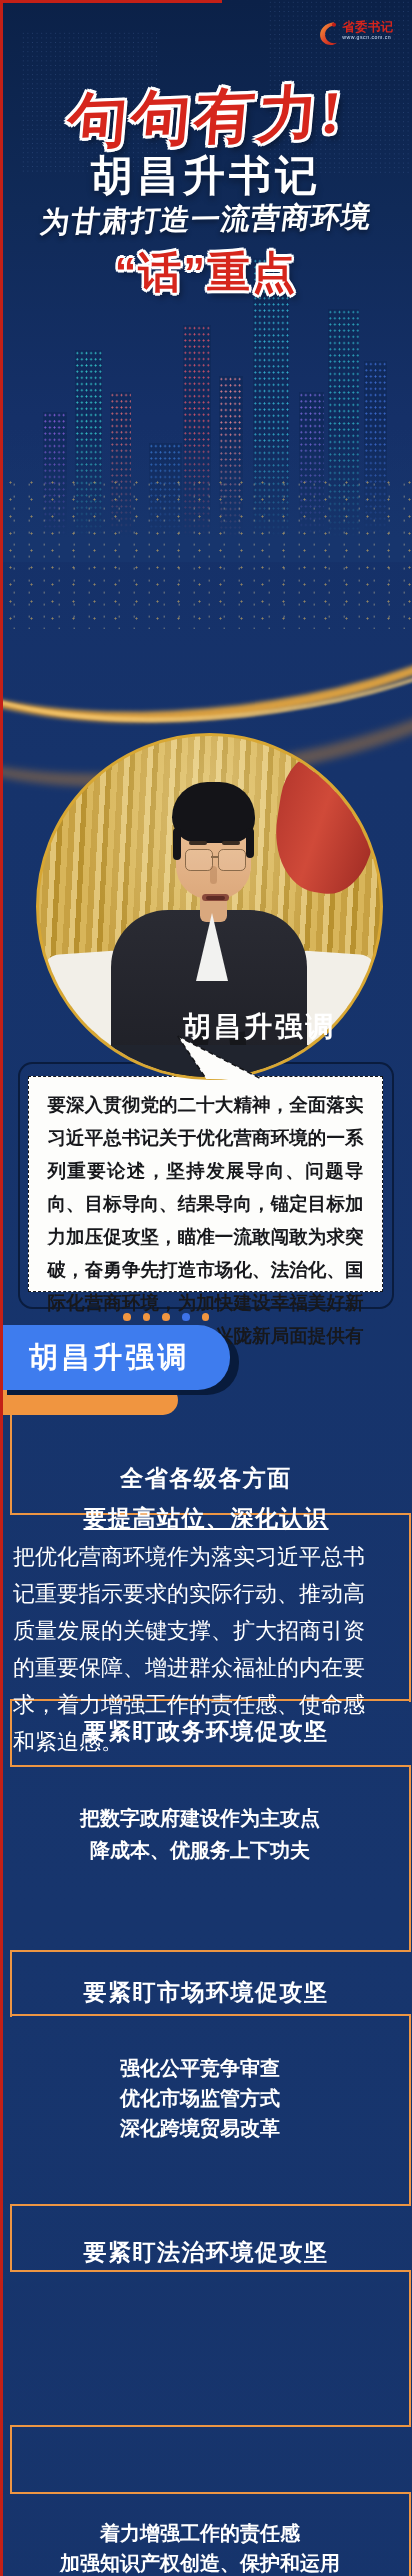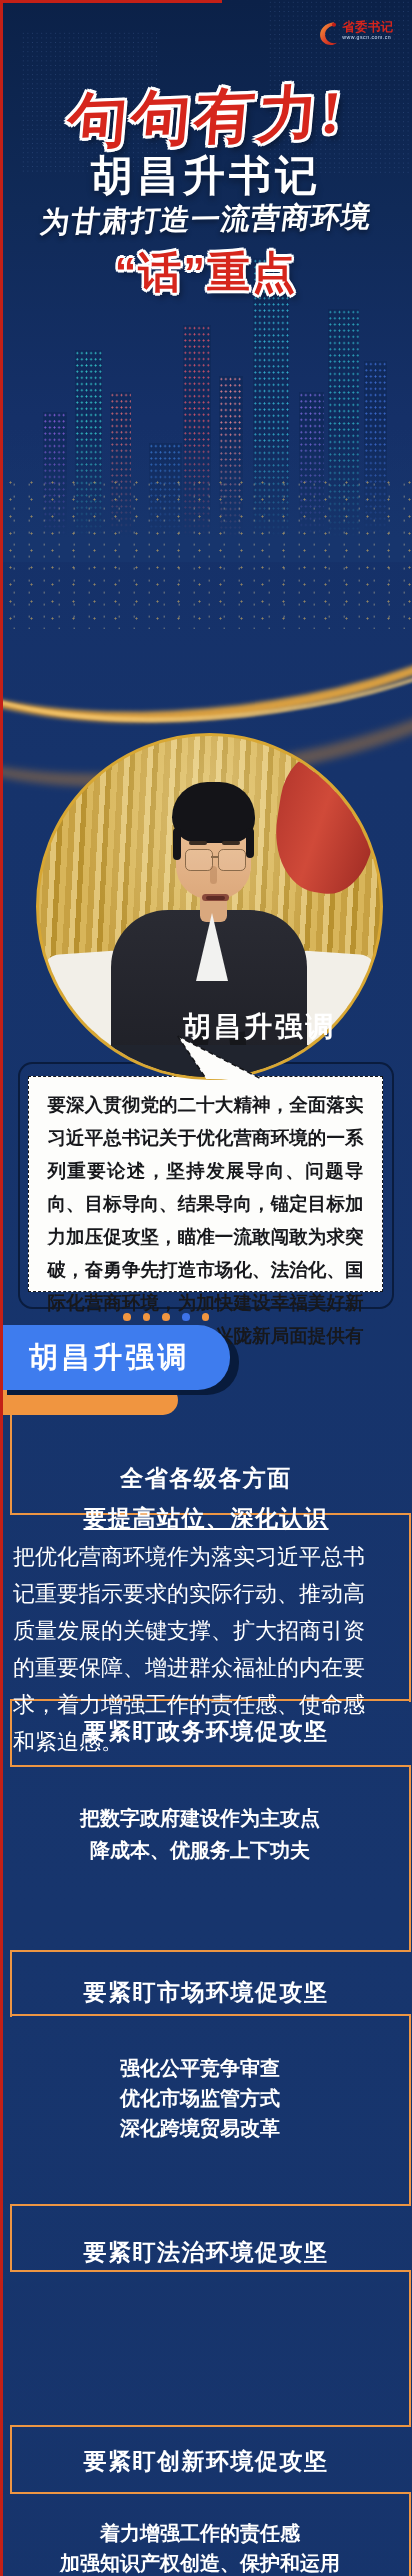--- a/index.html
+++ b/index.html
@@ -251,21 +251,20 @@
 
   <div class="abs sec-title" style="top:1977px;">要紧盯市场环境促攻坚</div>
   <div class="abs sec-lines" style="top:2053px;line-height:30px;">
     <div>强化公平竞争审查</div>
     <div>优化市场监管方式</div>
     <div>深化跨境贸易改革</div>
   </div>
 
   <div class="abs sec-title" style="top:2225px;margin-top:12px;">要紧盯法治环境促攻坚</div>
 
-  <div class="abs sec-title" style="top:2446px;">要紧盯创新环境促攻坚</div>
   <div class="abs sec-lines" style="top:2518px;line-height:30px;">
     <div>着力增强工作的责任感</div>
     <div>加强知识产权创造、保护和运用</div>
 
   </div>
 
 </div>
 
 
 </body></html>

